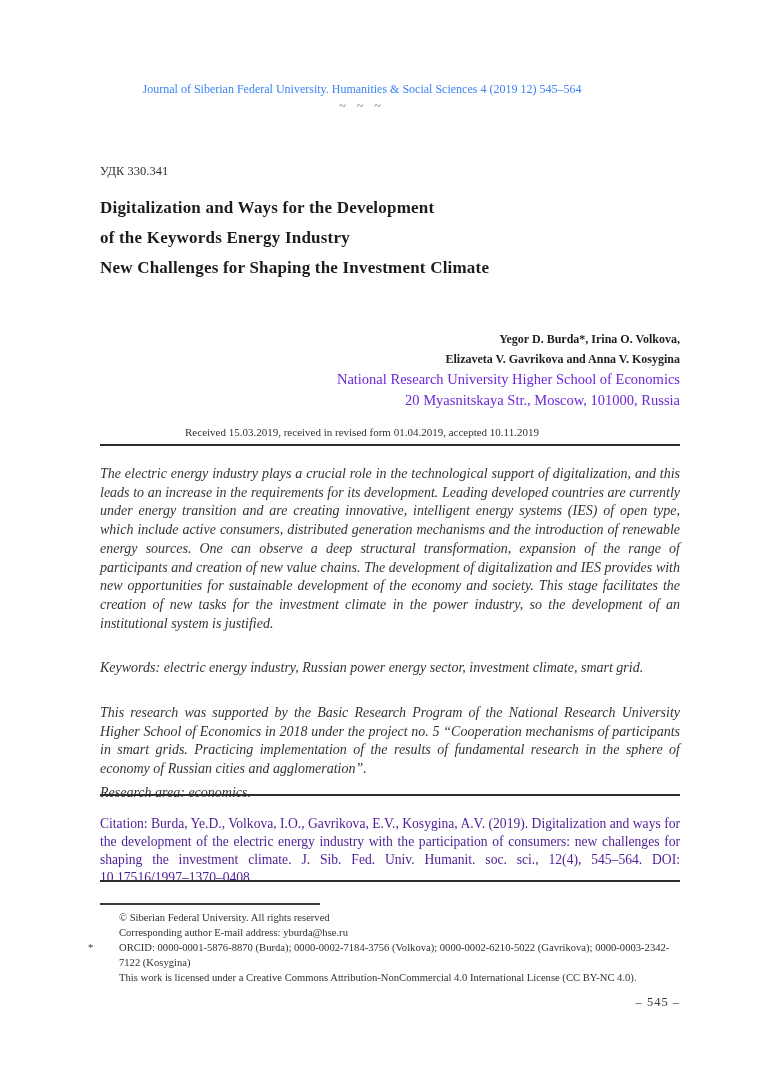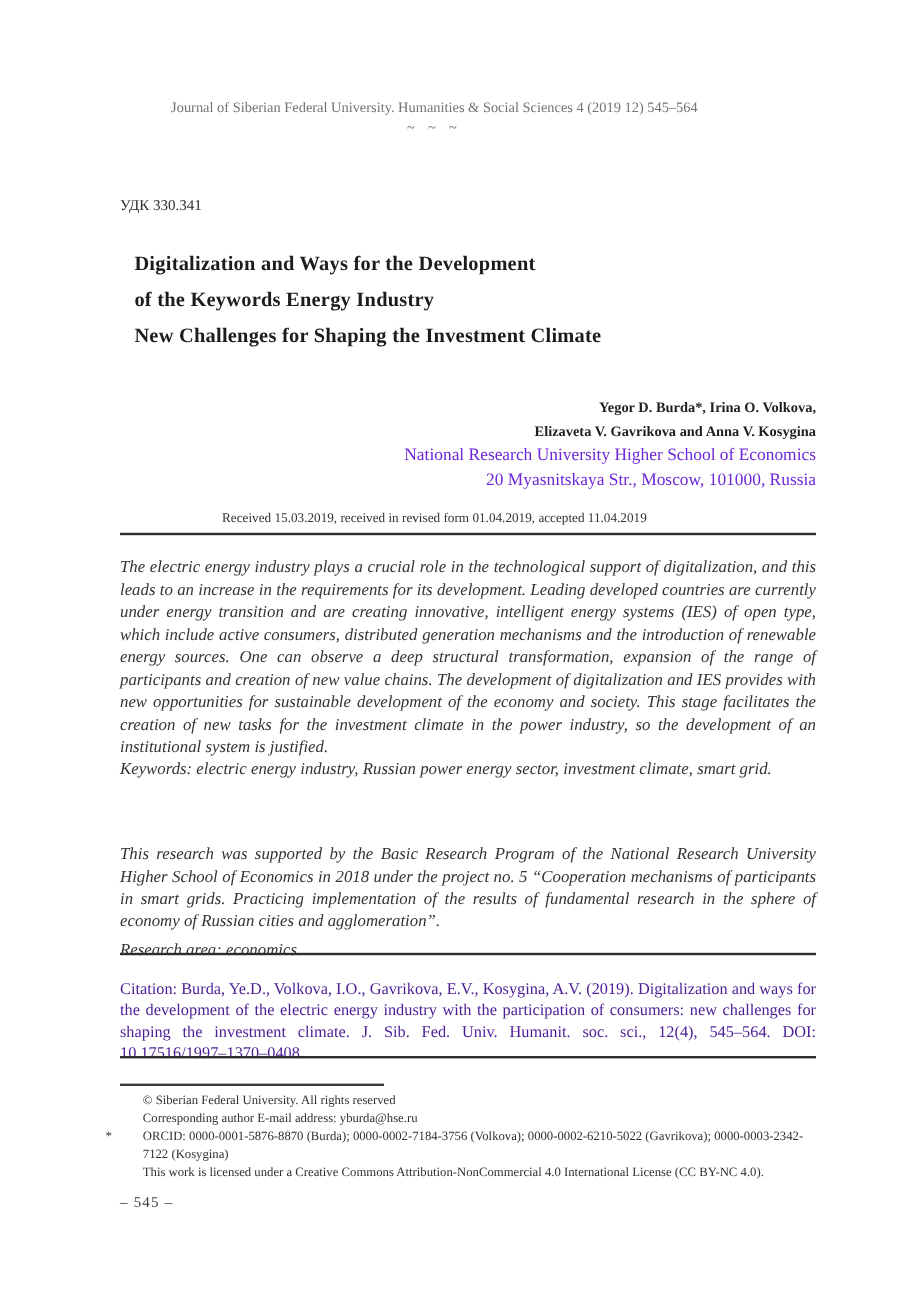--- a/index.html
+++ b/index.html
@@ -9,32 +9,32 @@
     background:#ffffff;
     font-family:"Liberation Serif", serif;
     color:#2b2b2b;
     overflow:hidden;
   }
   .abs{position:absolute;}
   .col{left:100px;width:580px;}
 
   .journal-header{
     top:82px;font-size:12px;line-height:15px;
-    text-align:center;color:#737373;
+    text-align:center;color:#3b82f6;
     padding-right:56px;box-sizing:border-box;
   }
   .tildes{
     top:99px;font-size:12px;letter-spacing:4px;
     text-align:center;color:#6b6b6b;
     padding-right:56px;box-sizing:border-box;
   }
   .udk{top:164px;font-size:12.5px;color:#2e2e2e;}
 
   .title{
-    top:193px;margin:12px;
+    top:193px;margin:0;
     font-size:17px;font-weight:bold;line-height:30px;
     color:#1c1c1c;letter-spacing:0.2px;
   }
   .title span{display:block;}
 
   .authors{
     top:329px;text-align:right;
     font-size:12px;font-weight:bold;line-height:20px;
     color:#1e1e1e;
   }
@@ -54,38 +54,38 @@
   .rule{height:2px;background:#2d2d2d;}
   .rule-1{top:444px;}
   .rule-2{top:794px;}
   .rule-3{top:880px;}
 
   .ital{
     font-style:italic;text-align:justify;
     font-size:14px;line-height:18.7px;color:#333;
   }
   .abstract{top:451px;}
-  .keywords{top:619px;}
+  .keywords{top:645px;}
   .funding{top:690px;}
   .research-area{top:770px;text-align:left;}
 
   .citation{
     top:801px;font-size:13.6px;line-height:18.3px;
     text-align:justify;color:#4c1d95;
   }
 
   .fn-rule{top:903px;left:100px;width:220px;height:2px;background:#3a3a3a;}
   .footnotes{
     top:911px;font-size:10.6px;line-height:14.9px;color:#303030;
   }
   .fn-line{padding-left:19px;position:relative;}
   .fn-star{position:absolute;left:-12px;top:15px;font-size:10.6px;}
 
   .page-number{
-    top:995px;text-align:left;font-size:12.5px;color:#3a3a3a;
+    top:995px;text-align:right;font-size:12.5px;color:#3a3a3a;
     letter-spacing:1px;
   }
 </style>
 </head>
 <body>
 
 <div class="page">
 
   <div class="abs col journal-header">Journal of Siberian Federal University. Humanities &amp; Social Sciences 4 (2019 12) 545–564</div>
   <div class="abs col tildes">~ ~ ~</div>
@@ -100,21 +100,21 @@
   <div class="abs col authors">
     <span>Yegor D. Burda*, Irina O. Volkova,</span>
     <span>Elizaveta V. Gavrikova and Anna V. Kosygina</span>
   </div>
 
   <div class="abs col affiliation">
     <span>National Research University Higher School of Economics</span>
     <span>20 Myasnitskaya Str., Moscow, 101000, Russia</span>
   </div>
 
-  <div class="abs col received">Received 15.03.2019, received in revised form 01.04.2019, accepted 11.04.2019</div>
+  <div class="abs col received">Received 15.03.2019, received in revised form 01.04.2019, accepted 10.11.2019</div>
 
   <div class="abs col rule rule-1"></div>
 
   <p class="abs col ital abstract">The electric energy industry plays a crucial role in the technological support of digitalization, and this leads to an increase in the requirements for its development. Leading developed countries are currently under energy transition and are creating innovative, intelligent energy systems (IES) of open type, which include active consumers, distributed generation mechanisms and the introduction of renewable energy sources. One can observe a deep structural transformation, expansion of the range of participants and creation of new value chains. The development of digitalization and IES provides with new opportunities for sustainable development of the economy and society. This stage facilitates the creation of new tasks for the investment climate in the power industry, so the development of an institutional system is justified.</p>
 
   <p class="abs col ital keywords">Keywords: electric energy industry, Russian power energy sector, investment climate, smart grid.</p>
 
   <p class="abs col ital funding">This research was supported by the Basic Research Program of the National Research University Higher School of Economics in 2018 under the project no. 5 “Cooperation mechanisms of participants in smart grids. Practicing implementation of the results of fundamental research in the sphere of economy of Russian cities and agglomeration”.</p>
 
   <p class="abs col ital research-area">Research area: economics.</p>

